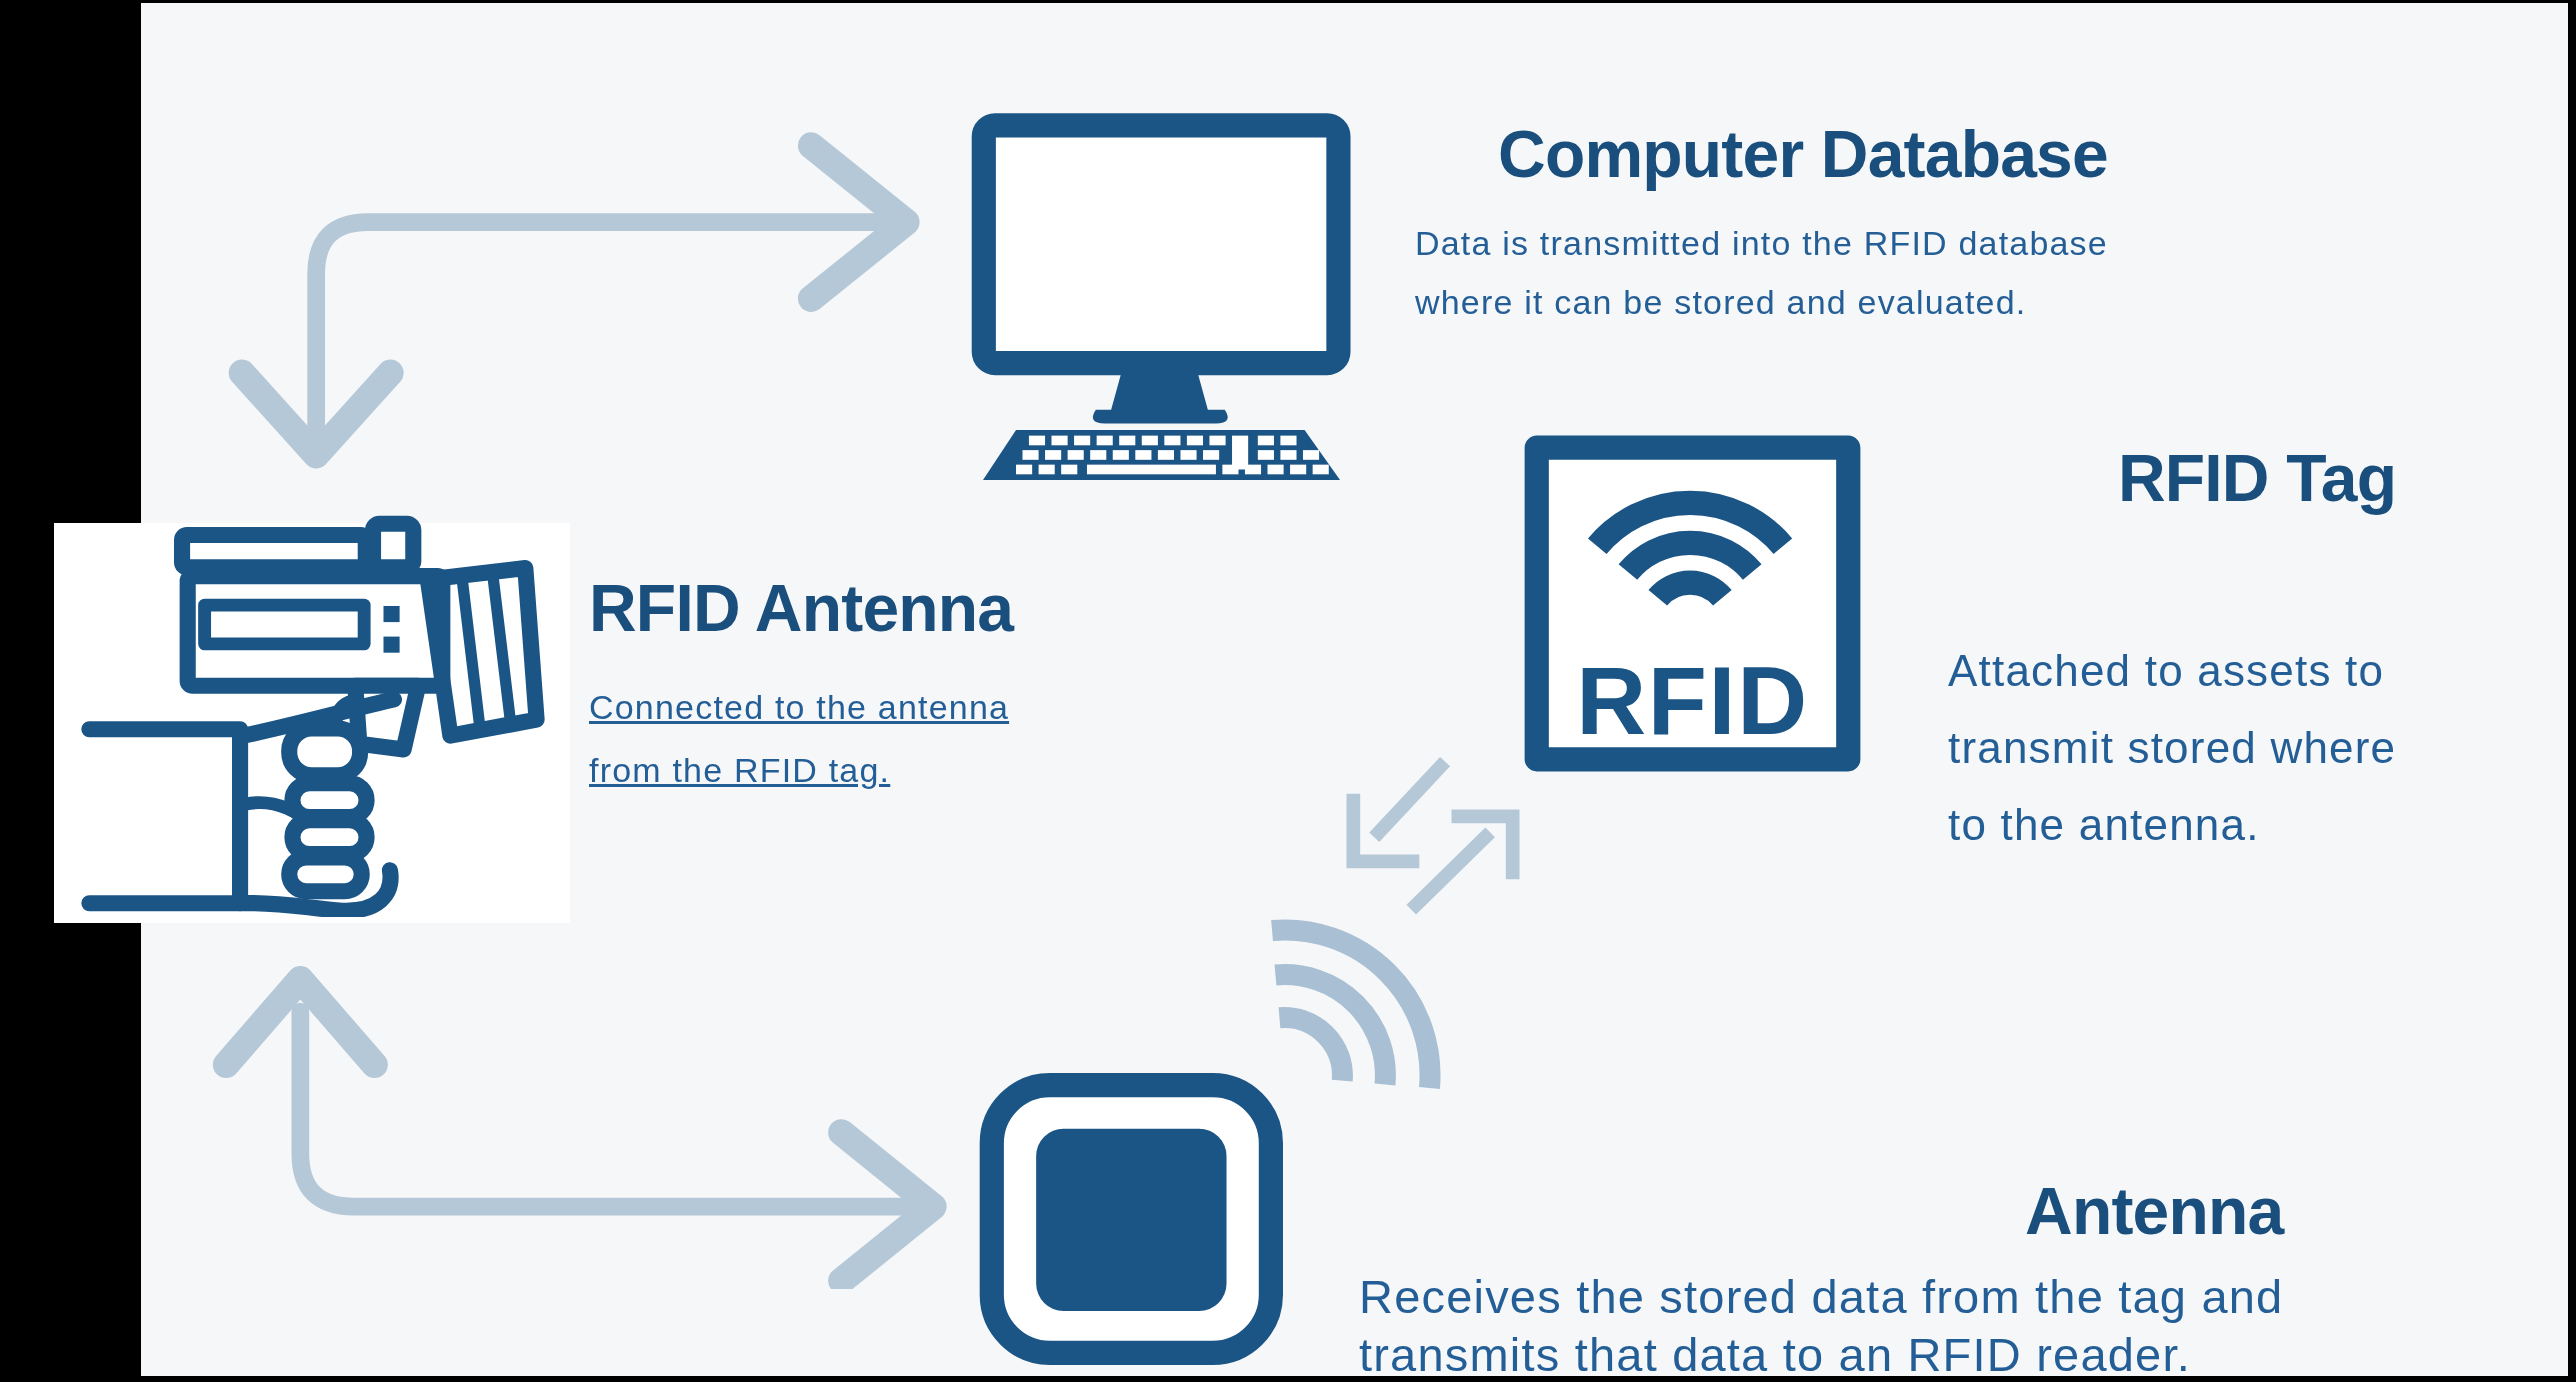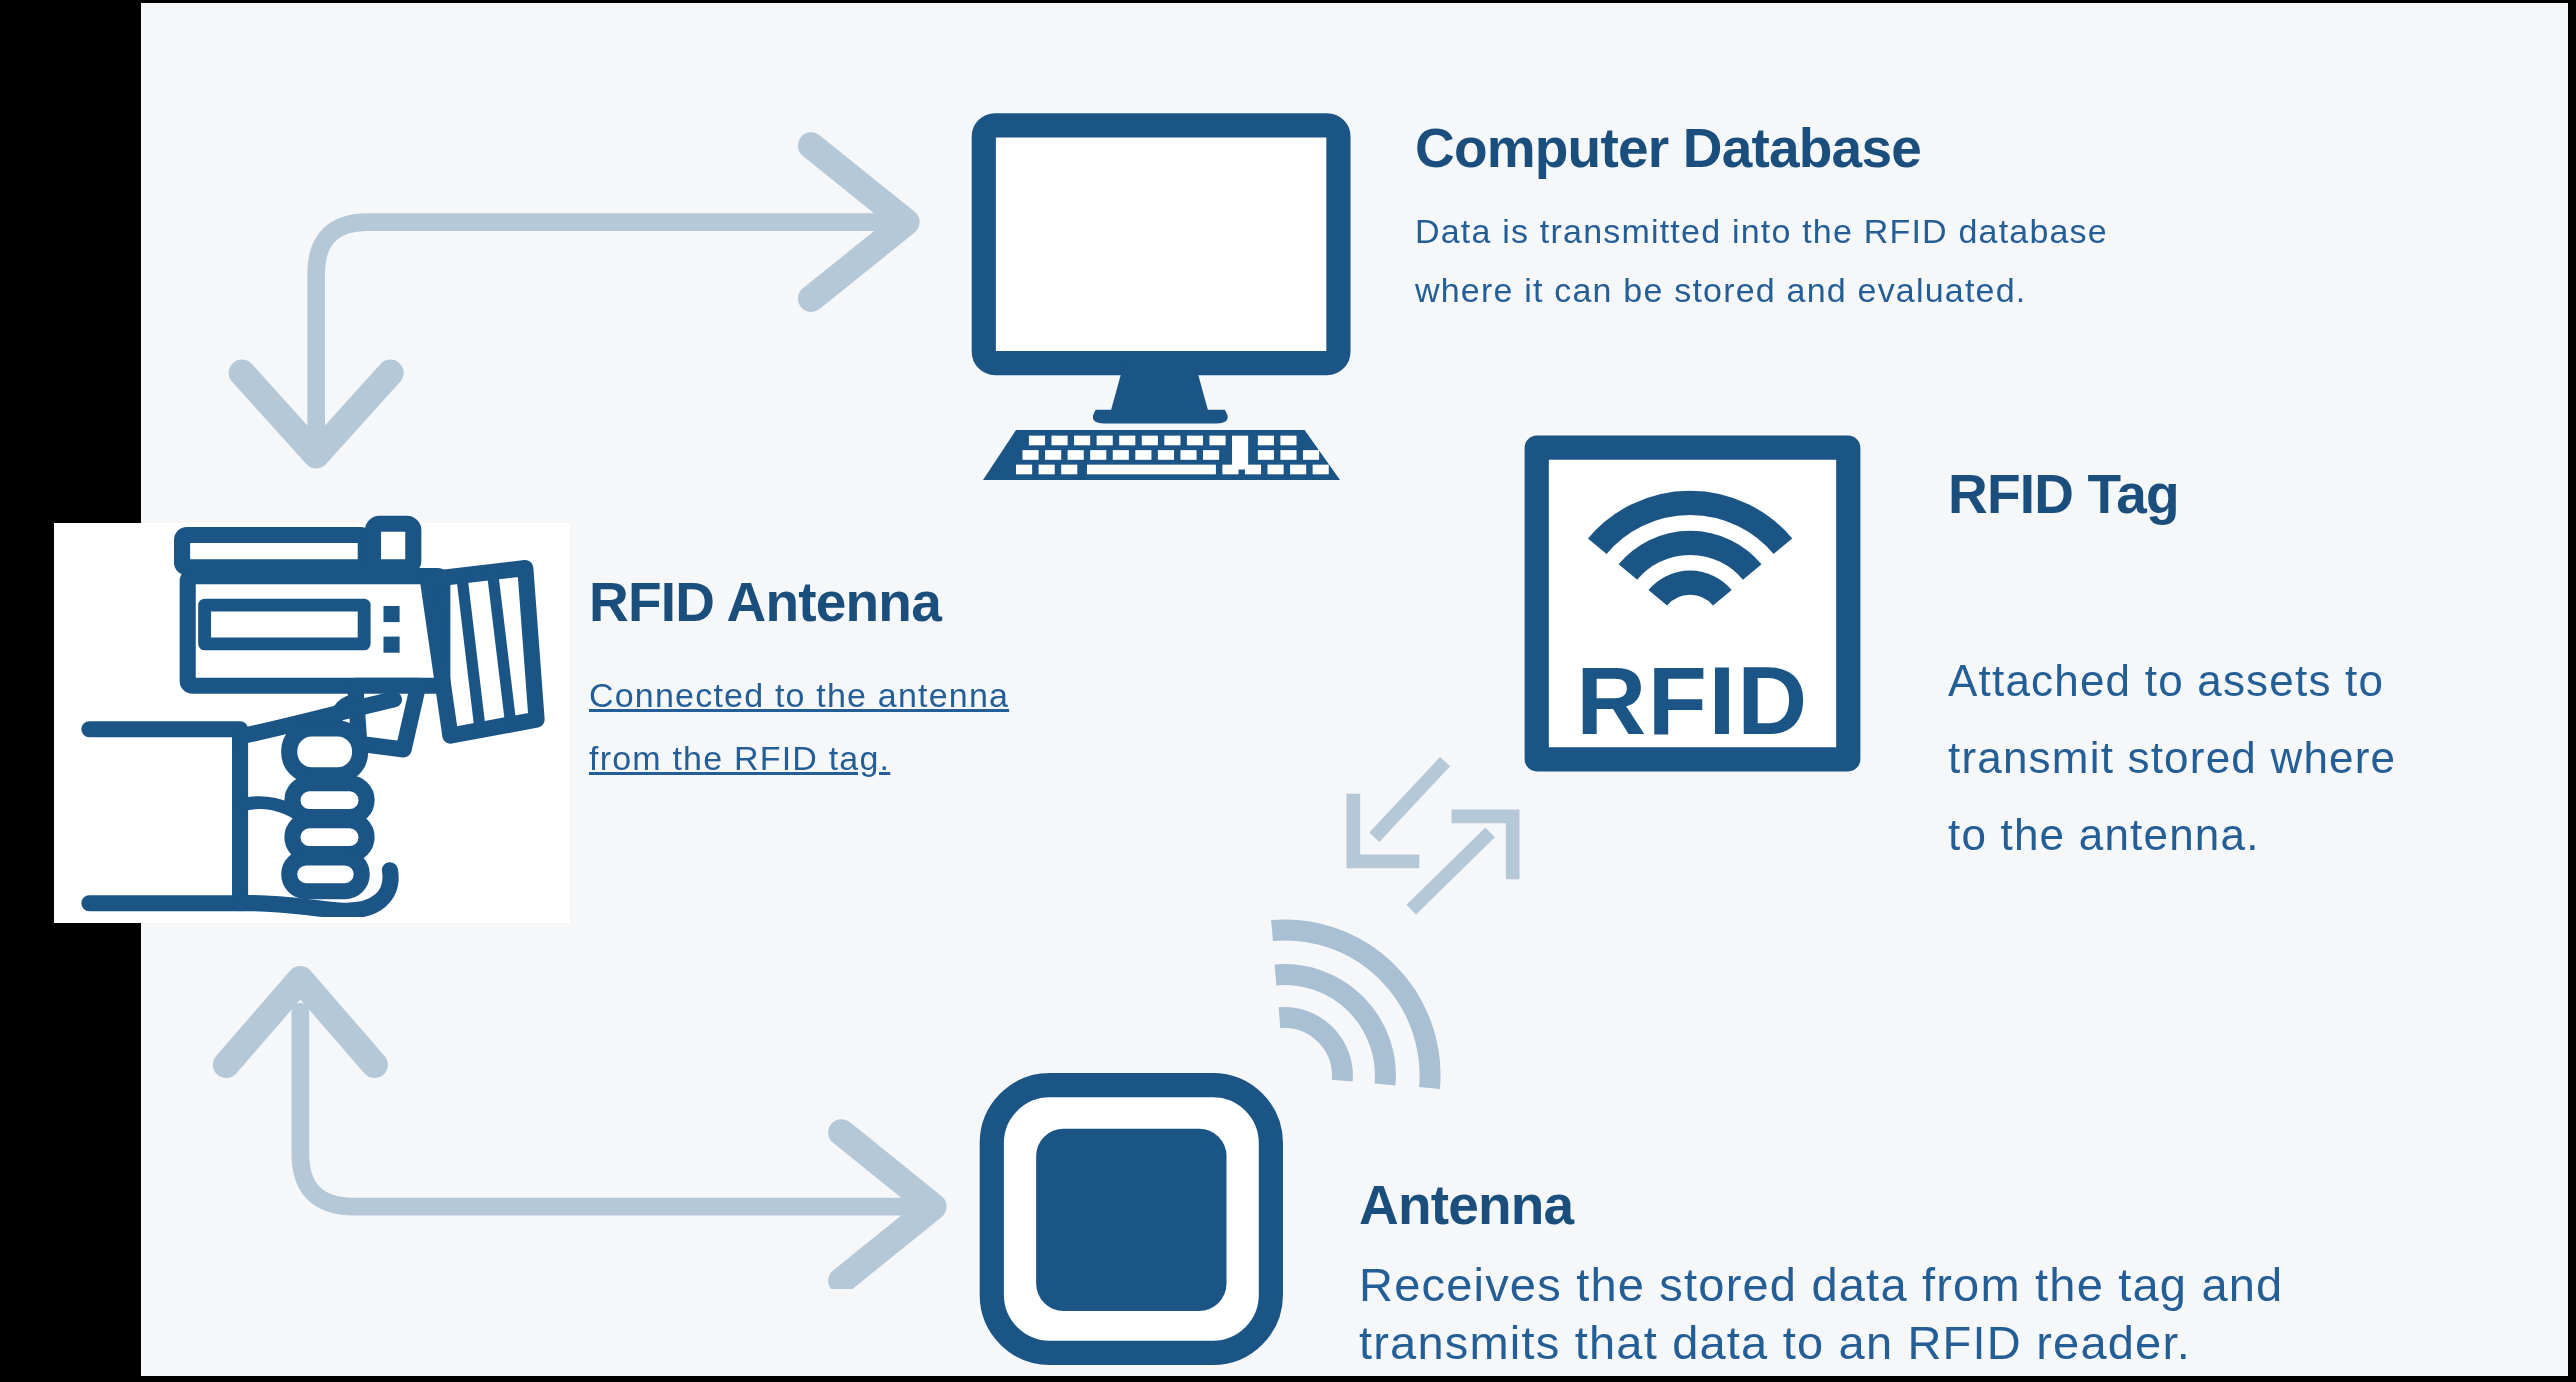--- a/index.html
+++ b/index.html
@@ -21,21 +21,21 @@
   .st16{stroke-width:16px;} .st14{stroke-width:14px;}
   .fd{fill:var(--icon-blue,#1b5586);stroke:none;}
   .fw{fill:#ffffff;}
   .scr{stroke:var(--icon-blue,#1b5586);fill:#ffffff;stroke-width:30px;stroke-linejoin:round;}
   .ar{stroke:var(--arrow-blue,#b5c8d7);fill:none;stroke-width:22px;stroke-linecap:round;stroke-linejoin:round;}
   .arh{stroke-width:33px;}
   .dar{stroke:var(--arrow-blue,#b5c8d7);fill:none;stroke-width:17px;stroke-linecap:butt;stroke-linejoin:miter;}
   .wv{stroke:var(--wave-blue,#a9bfd3);fill:none;stroke-width:26px;stroke-linecap:butt;}
   .tagtext{fill:var(--icon-blue,#1b5586);font-family:"Liberation Sans",sans-serif;font-weight:bold;font-size:120px;letter-spacing:2px;}
   
-  .title{font-weight:bold;color:var(--title-blue,#1a4f7d);font-size:55px;line-height:1.08;letter-spacing:-0.8px;white-space:nowrap;}
+  .title{font-weight:bold;color:var(--title-blue,#1a4f7d);font-size:66px;line-height:1.08;letter-spacing:-0.8px;white-space:nowrap;text-align:right;}
   .body{color:var(--body-blue,#245e96);font-size:34px;letter-spacing:1.2px;white-space:nowrap;}
   .body .line{display:block;}
   .db-body{margin-top:24px;line-height:59px;}
   .reader-body{margin-top:32px;line-height:63px;text-decoration:underline;}
   .tag-body{margin-top:118px;font-size:44px;line-height:77px;}
   .ant-body{margin-top:21px;font-size:47px;line-height:58px;}
 </style>
 </head>
 <body>
 
@@ -167,21 +167,21 @@
 </div>
 
 <div class="abs" style="left:589px;top:573px;">
   <div class="title">RFID Antenna</div>
   <div class="body reader-body">
     <span class="line">Connected to the antenna</span>
     <span class="line">from the RFID tag.</span>
   </div>
 </div>
 
-<div class="abs" style="left:1948px;top:465px;">
+<div class="abs" style="left:1948px;top:443px;">
   <div class="title">RFID Tag</div>
   <div class="body tag-body">
     <span class="line">Attached to assets to</span>
     <span class="line">transmit stored where</span>
     <span class="line">to the antenna.</span>
   </div>
 </div>
 
 <div class="abs" style="left:1359px;top:1176px;">
   <div class="title">Antenna</div>

